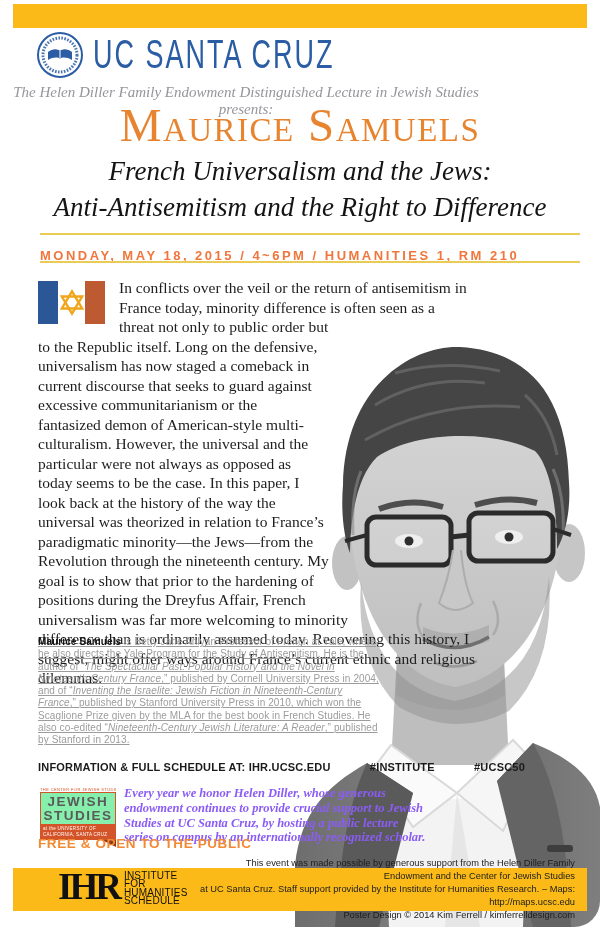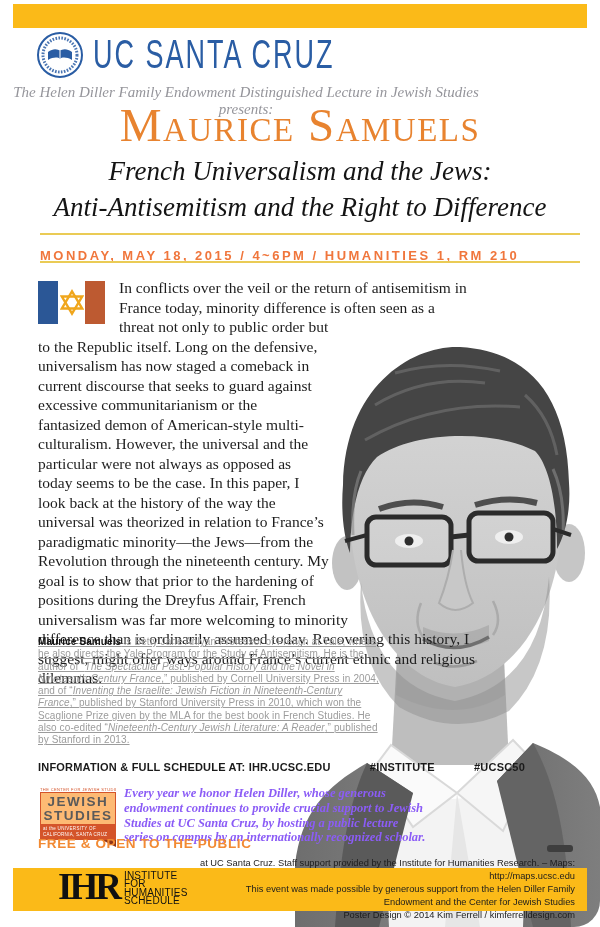--- a/index.html
+++ b/index.html
@@ -44,21 +44,21 @@
   .bio .b{color:#161616;font-weight:bold;}
   .bio .i{font-style:italic;}
 
   .infoline{position:absolute;left:38px;top:761px;font-family:"Liberation Sans",sans-serif;
             font-weight:bold;font-size:11px;letter-spacing:0.2px;color:#1a1a1a;z-index:2;white-space:nowrap;}
   .infoline .tag{margin-left:36px;}
 
   
   .js-logo{position:absolute;left:40px;top:787px;width:76px;z-index:2;font-family:"Liberation Sans",sans-serif;}
   .js-topline{font-size:4px;color:#D4542A;letter-spacing:0.4px;text-align:center;white-space:nowrap;overflow:hidden;}
-  .js-box{border:1px solid #D4542A;border-bottom:none;background:#fdba74;text-align:center;padding:2px 0 1px;}
+  .js-box{border:1px solid #D4542A;border-bottom:none;background:#86efac;text-align:center;padding:2px 0 1px;}
   .js-box .t{font-size:13.5px;font-weight:bold;color:#5a5a5a;letter-spacing:1.5px;line-height:14px;}
   .js-band{position:relative;background:#D4542A;color:#fff;text-align:left;padding:2px 3px 3px;line-height:5.5px;}
   .js-band .s{font-size:4.5px;letter-spacing:0.3px;}
   .js-fold{position:absolute;right:0;bottom:-7px;width:0;height:0;
            border-left:14px solid transparent;border-top:7px solid #8E3418;}
   .endow{position:absolute;left:124px;top:786px;width:306px;font-style:italic;font-weight:600;
          font-size:12.5px;line-height:14.8px;color:#8b5cf6;z-index:2;}
   .free{position:absolute;left:38px;top:836px;font-family:"Liberation Sans",sans-serif;font-weight:bold;
         font-size:13.5px;letter-spacing:0.6px;color:#F28A33;z-index:3;}
 
@@ -205,19 +205,19 @@
 
   <div class="footer-bar">
     <div class="ihr">
       <span class="acr">IHR</span>
       <span class="sub">
         <span>INSTITUTE FOR</span><br>
         <span>HUMANITIES SCHEDULE</span>
       </span>
     </div>
     <div class="credits">
+        <div>This event was made possible by generous support from the Helen Diller Family Endowment and the Center for Jewish Studies</div>
         <div>at UC Santa Cruz. Staff support provided by the Institute for Humanities Research. – Maps: http://maps.ucsc.edu</div>
-        <div>This event was made possible by generous support from the Helen Diller Family Endowment and the Center for Jewish Studies</div>
         <div>Poster Design © 2014 Kim Ferrell / kimferrelldesign.com</div>
       </div>
   </div>
 
 </div>
 
 </body></html>

